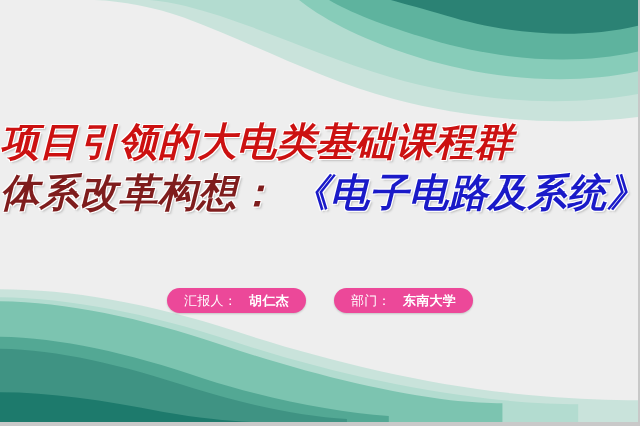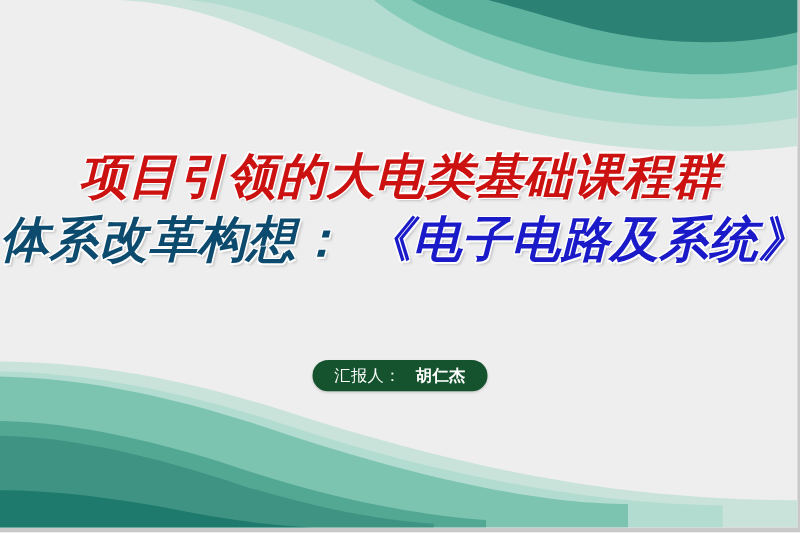--- a/index.html
+++ b/index.html
@@ -31,21 +31,21 @@
     height: 100%;
     display: block;
   }
 
   
   #title-block {
     position: absolute;
     left: 0;
     top: 122px;
     width: 640px;
-    text-align: center;
+    text-align: left;
     line-height: 1.0;
     z-index: 5;
   }
 
   .title-line {
     display: block;
     white-space: nowrap;
     font-family: "DejaVu Serif", "Liberation Serif", serif;
     font-weight: bold;
     font-style: italic;
@@ -60,42 +60,42 @@
 
   #title-line-1 {
     font-size: 39px;
     color: #cc1111;
     margin-bottom: 12px;
   }
 
   #title-line-2 {
     font-size: 39px;
   }
-  .seg-red  { color: #0c4a6e; }
+  .seg-red  { color: #7f1d1d; }
   .seg-blue { color: #1a1ac8; }
   .seg-gap  { display: inline-block; width: 14px; }
 
   
   #badge-row {
     position: absolute;
     top: 288px;
     left: 0;
     width: 640px;
     display: flex;
     justify-content: center;
     align-items: center;
     gap: 28px;
     z-index: 6;
   }
 
   .badge {
     display: inline-flex;
     align-items: center;
     justify-content: center;
-    background: #14532d;
+    background: #ec4899;
     color: #ffffff;
     border-radius: 13px;
     height: 25px;
     padding: 0 17px;
     font-size: 13px;
     font-weight: normal;
     white-space: nowrap;
     box-shadow: 0 1px 2px rgba(0,0,0,0.18);
     letter-spacing: 0.3px;
   }
@@ -139,16 +139,20 @@
     <span class="title-line" id="title-line-2"><span class="seg-red">体系改革构想：</span><span class="seg-gap"></span><span class="seg-blue">《电子电路及系统》</span></span>
   </div>
 
   <div id="badge-row">
 
     <div class="badge">
       <span>汇报人：</span>
         <span class="badge-value">胡仁杰</span>
     </div>
 
+    <div class="badge">
+      <span>部门：</span>
+        <span class="badge-value">东南大学</span>
+    </div>
 
   </div>
 
 </div>
 
 </body></html>

